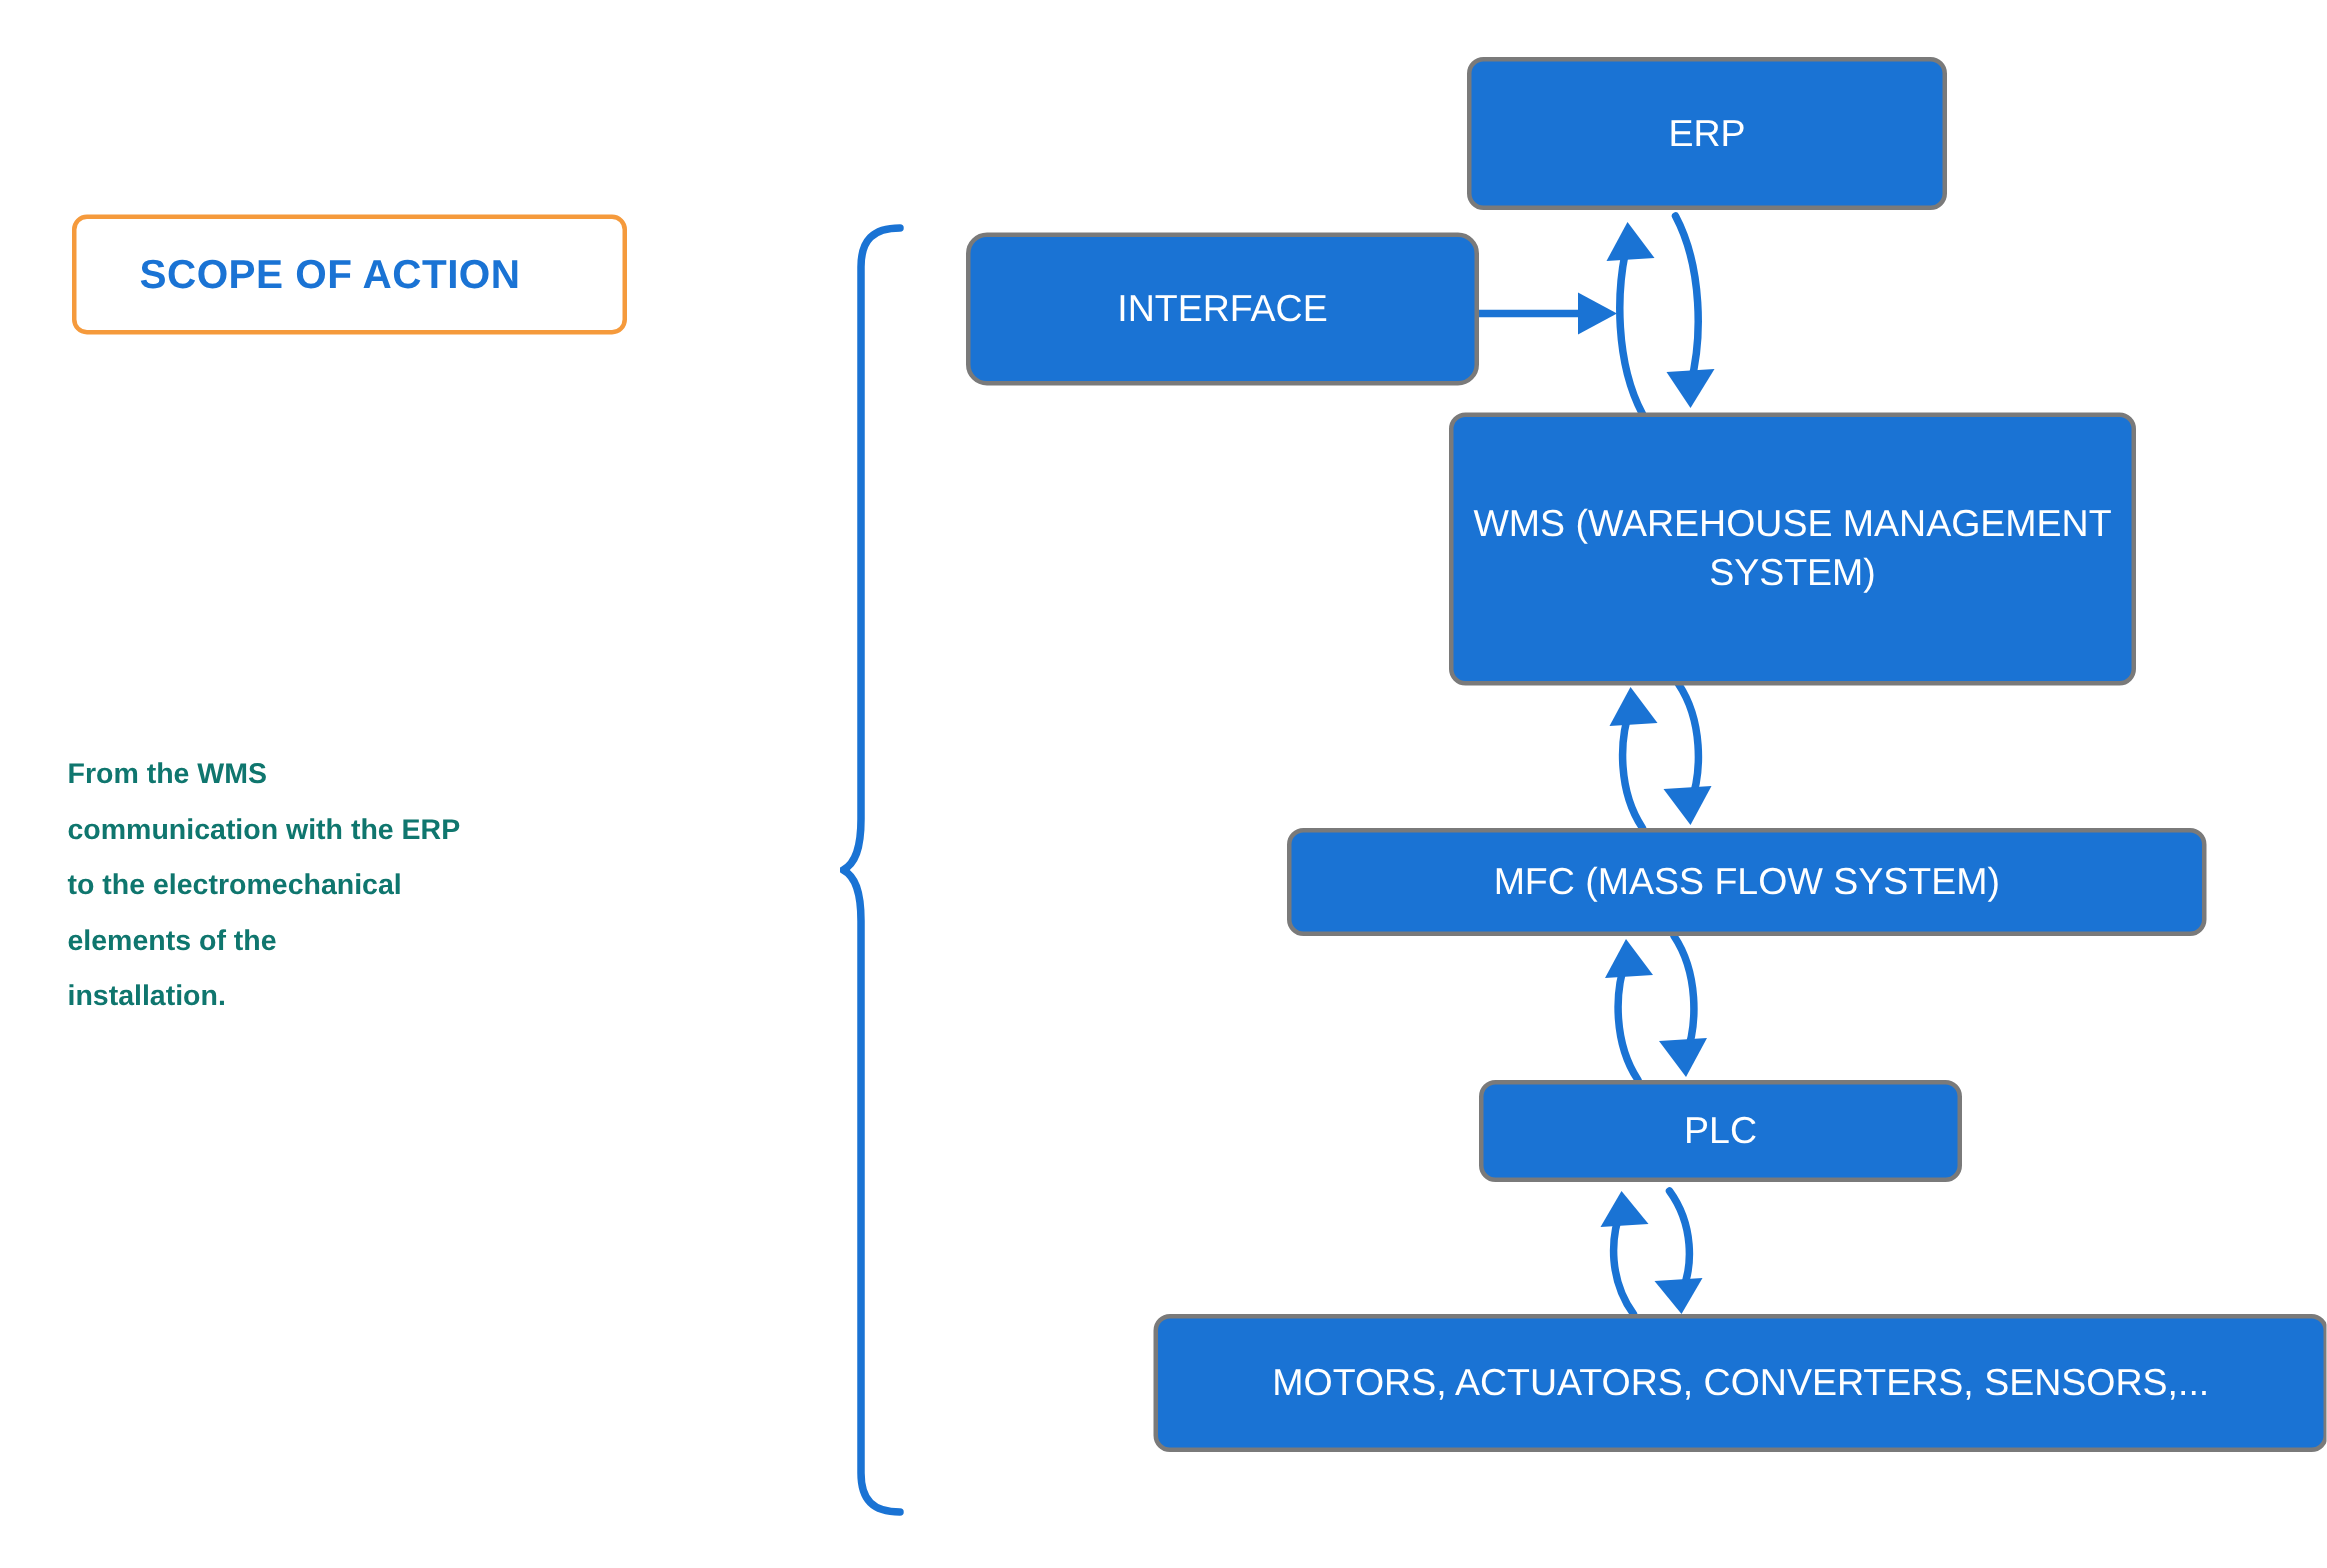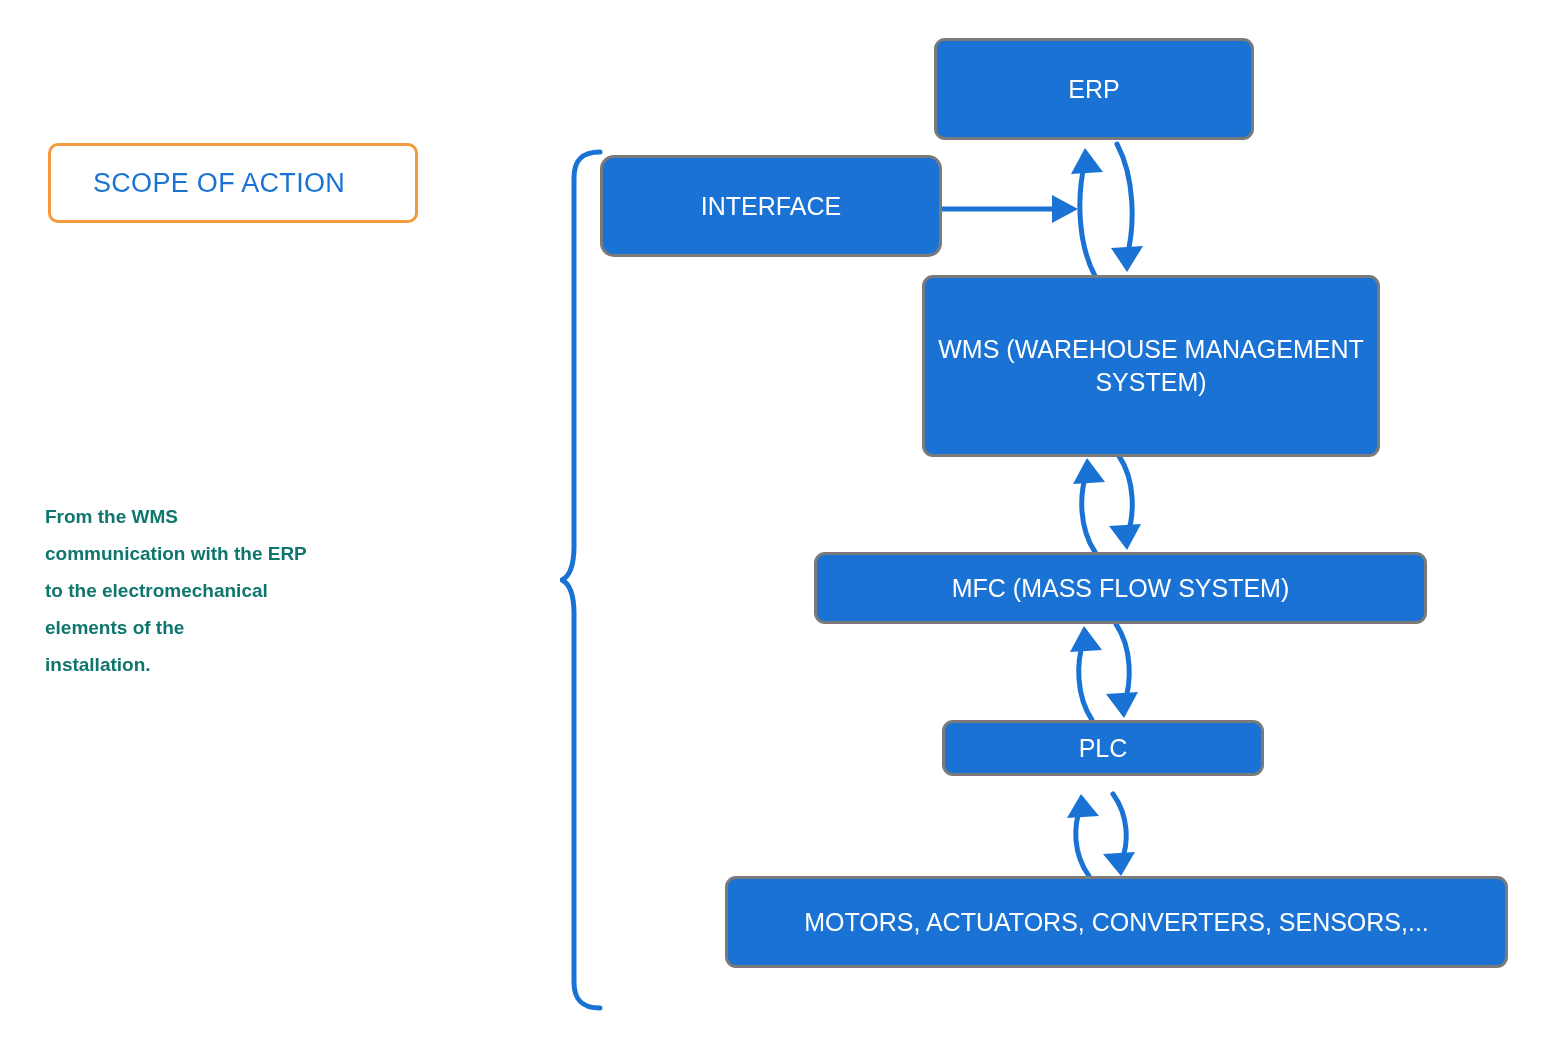--- a/index.html
+++ b/index.html
@@ -25,21 +25,21 @@
     box-sizing: border-box;
     border: 3px solid #f59a3c;
     border-radius: 10px;
     background: #ffffff;
     display: flex;
     align-items: center;
   }
   #scope-badge .badge-text {
     padding-left: 42px;
     font-size: 27px;
-    font-weight: normal;
+    font-weight: bold;
     color: #1a73d4;
     letter-spacing: 0.3px;
   }
 
   #scope-description {
     position: absolute;
     left: 45px;
     top: 498px;
     width: 450px;
     font-size: 19px;
@@ -67,27 +67,28 @@
     border-radius: 11px;
     display: flex;
     align-items: center;
     justify-content: center;
     text-align: center;
     color: #ffffff;
     font-size: 25px;
     line-height: 33px;
     padding: 4px 12px;
     z-index: 2;
+    margin-left: 44px;
   }
 
   #node-erp       { left: 934px; top: 38px;  width: 320px; height: 102px; }
   #node-interface { left: 600px; top: 155px; width: 342px; height: 102px; border-radius: 14px; }
   #node-wms       { left: 922px; top: 275px; width: 458px; height: 182px; }
   #node-mfc       { left: 814px; top: 552px; width: 613px; height: 72px; }
-  #node-plc       { left: 942px; top: 720px; width: 322px; height: 56px; }
+  #node-plc       { left: 942px; top: 720px; width: 322px; height: 68px; }
   #node-motors    { left: 725px; top: 876px; width: 783px; height: 92px; }
 
   
   .connector {
     position: absolute;
     z-index: 1;
     overflow: visible;
   }
   #arrow-erp-wms       { left: 1055px; top: 138px; width: 130px; height: 142px; }
   #arrow-wms-mfc       { left: 1055px; top: 452px; width: 130px; height: 104px; }

